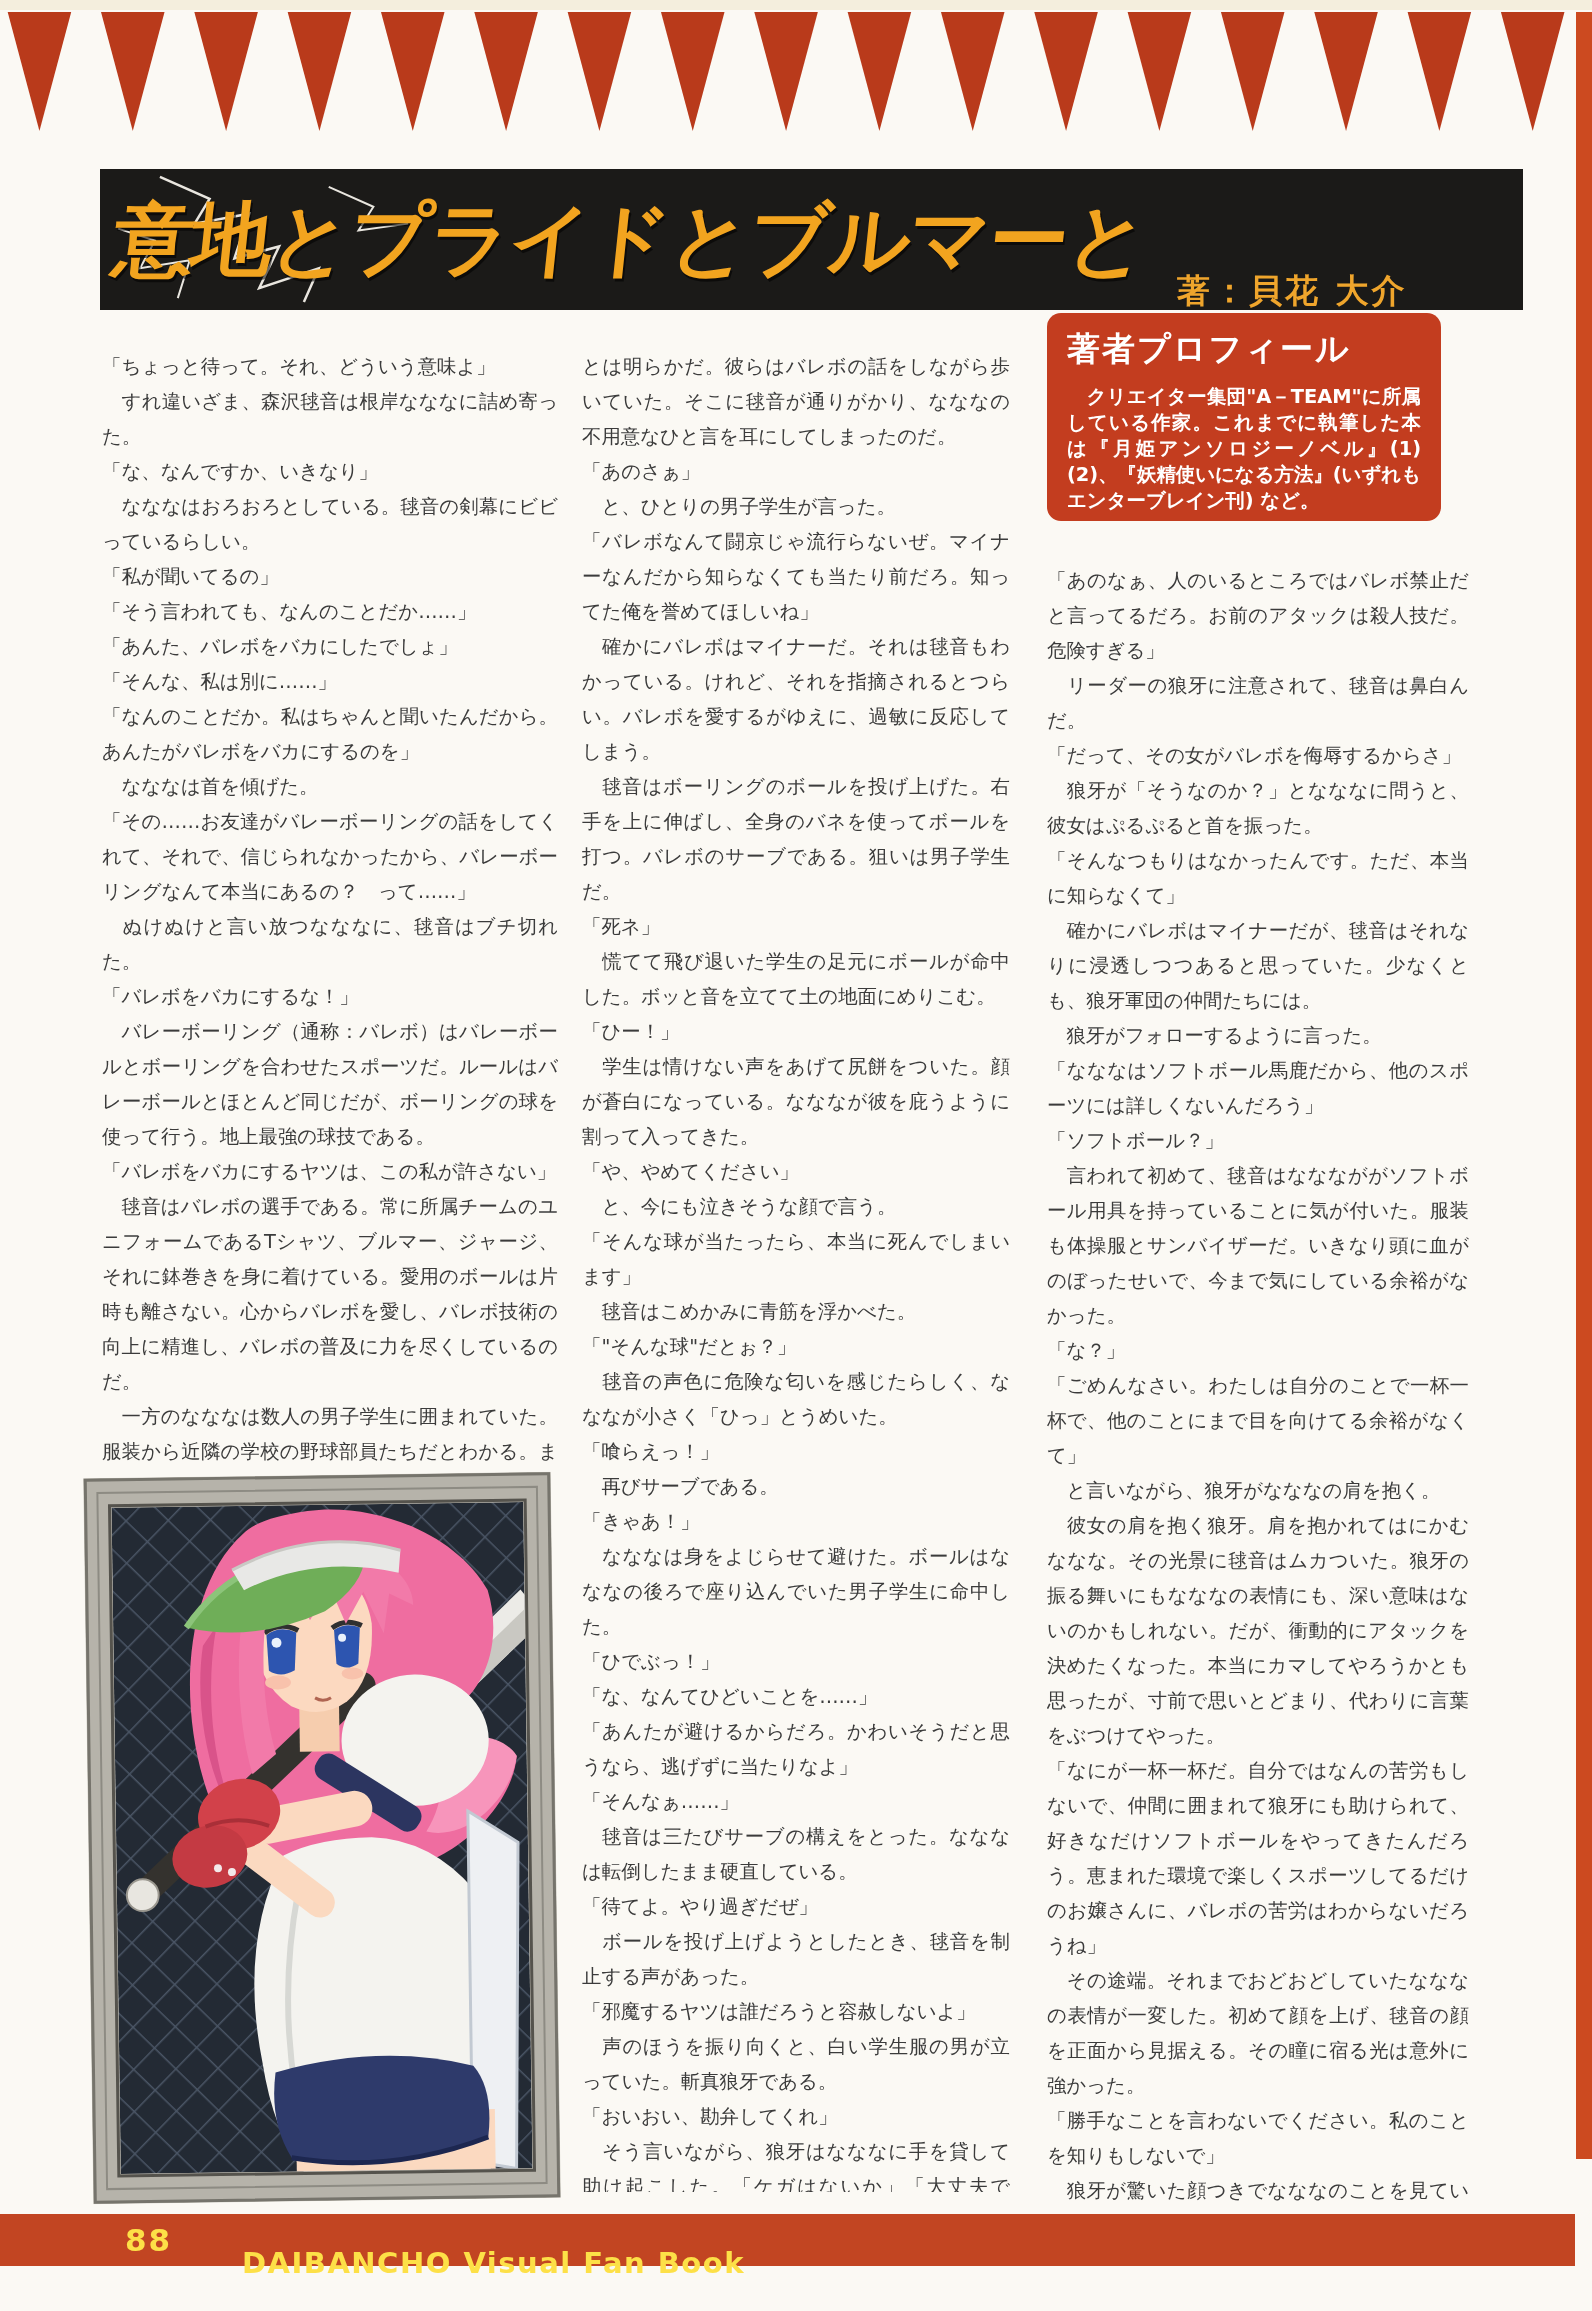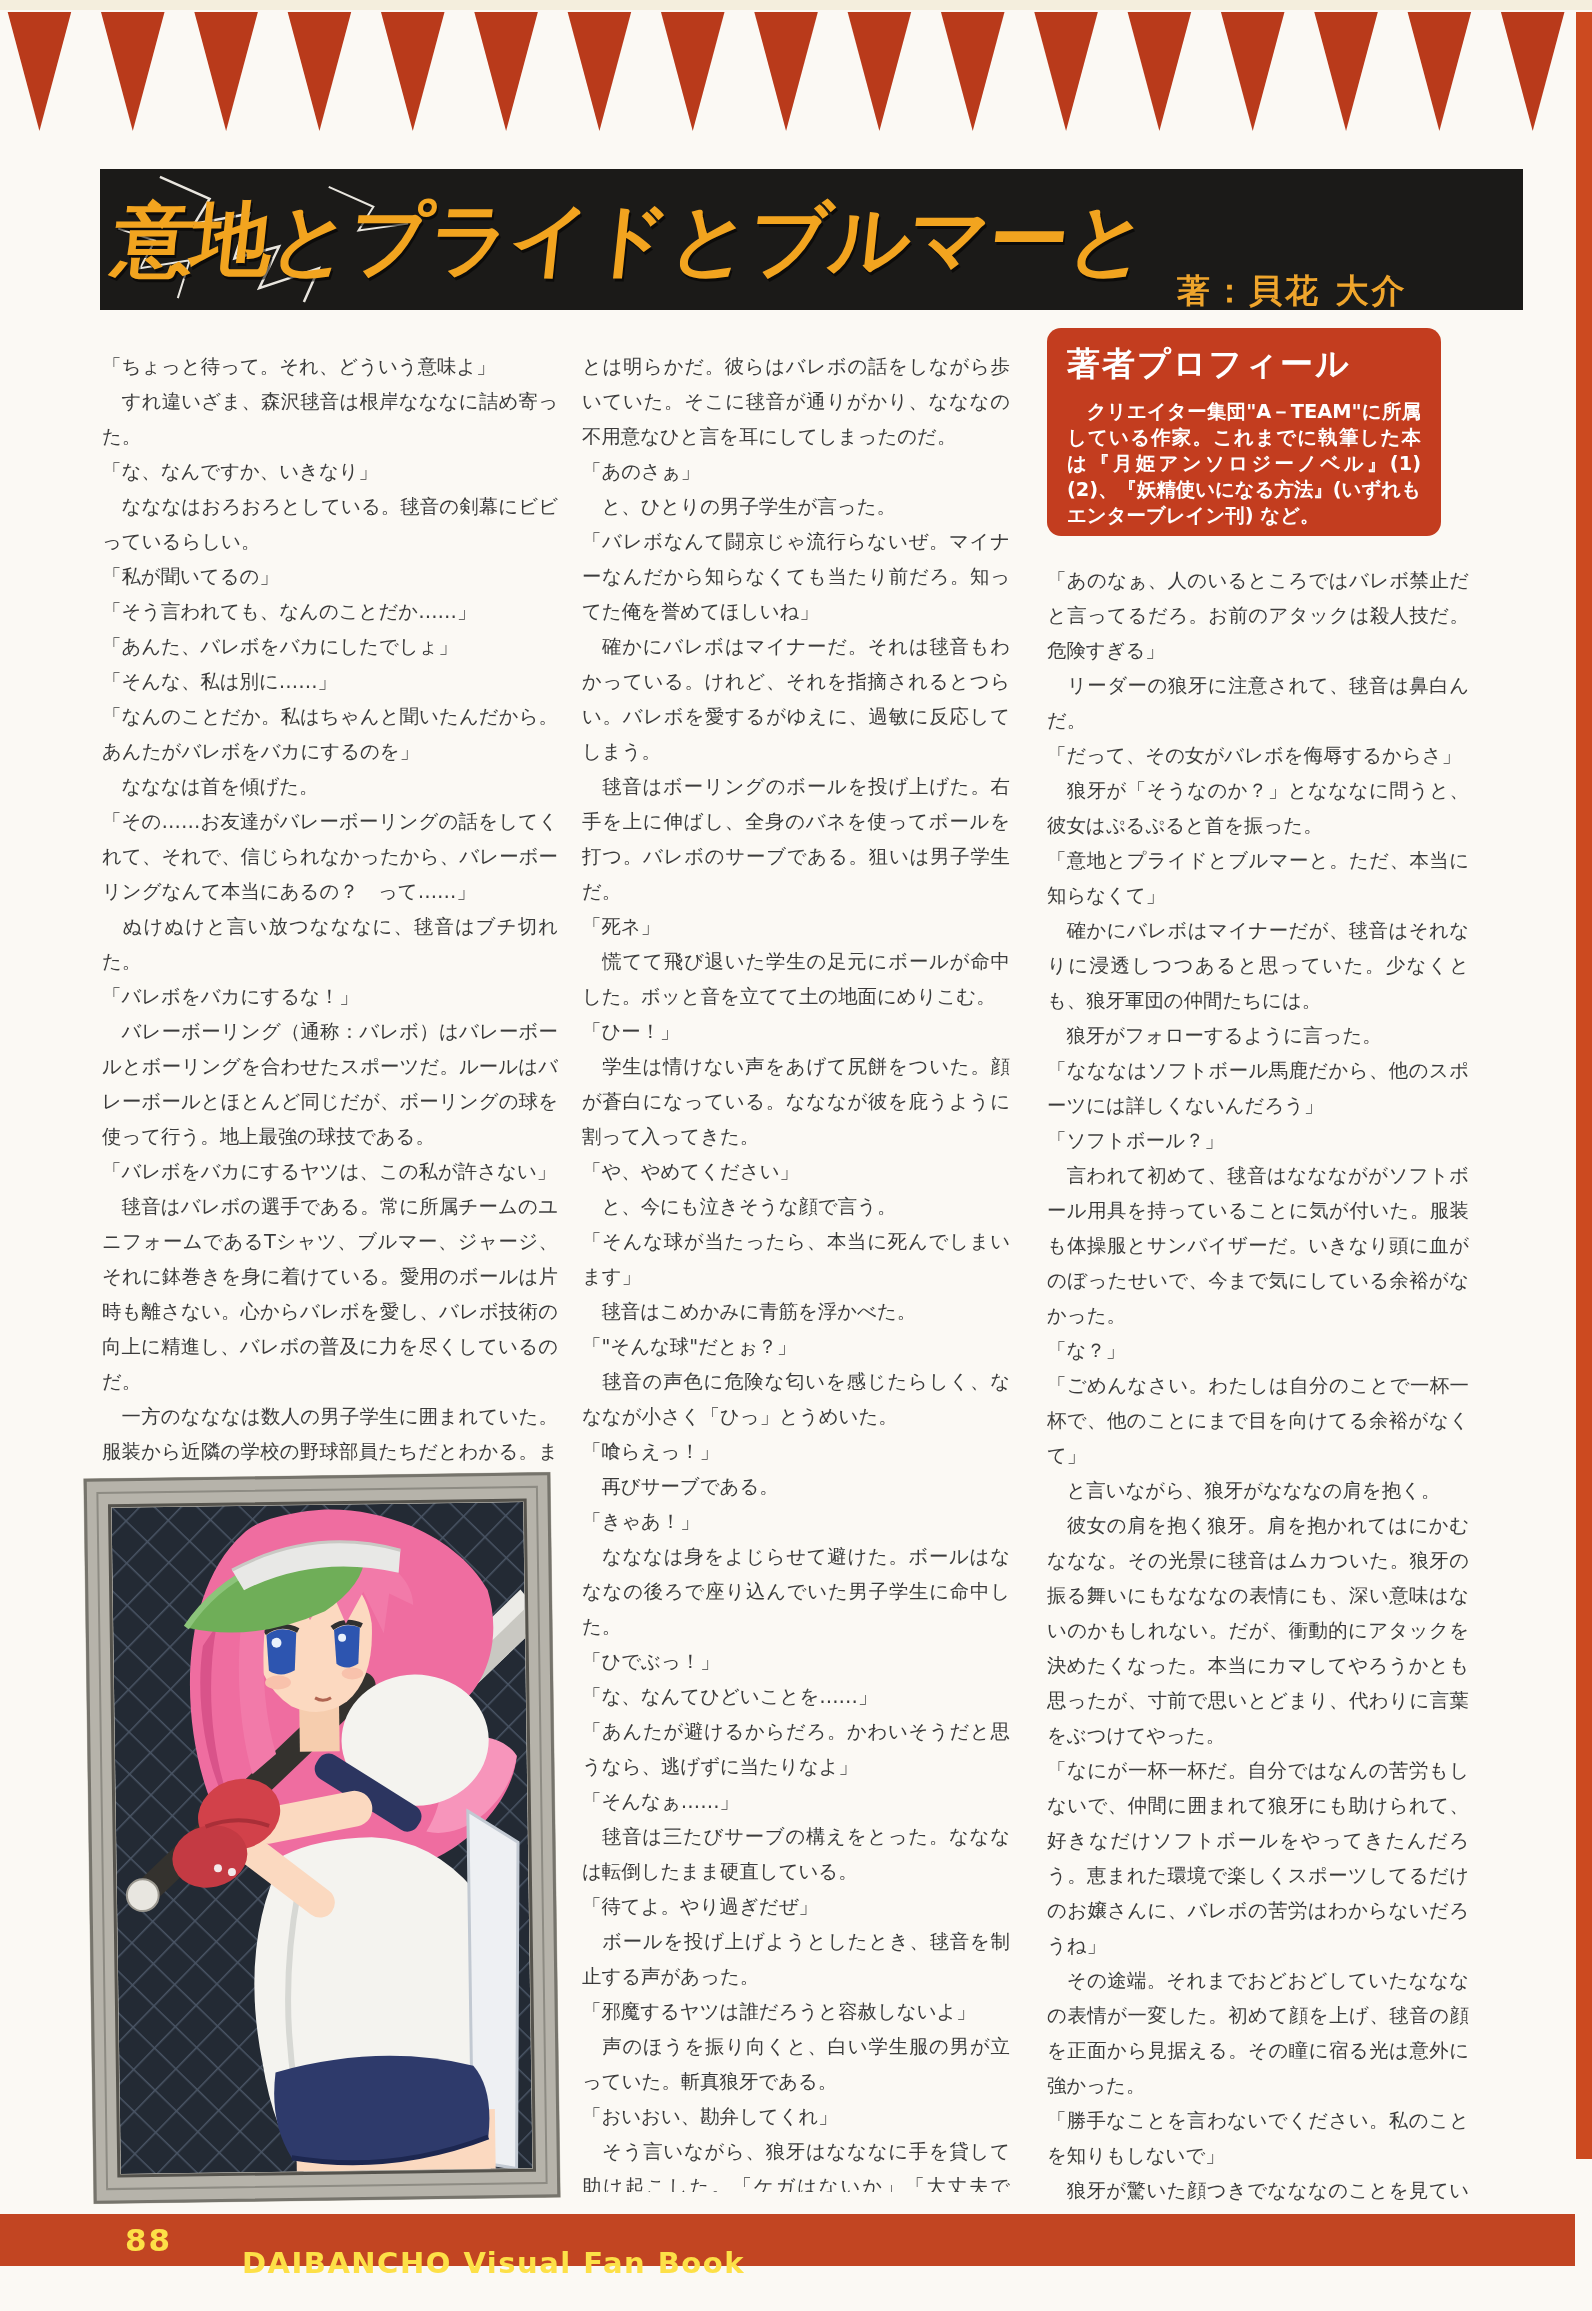--- a/index.html
+++ b/index.html
@@ -25,21 +25,21 @@
     text-shadow:2px 3px 0 rgba(0,0,0,.55);
   }
   .author-credit {
     position:absolute; left:1077px; top:92px; white-space:nowrap;
     font-size:33px; font-weight:bold; letter-spacing:3px;
     color:var(--author-text,#efa52c);
     margin-top:8px;
   }
   
   .profile-box {
-    position:absolute; left:1047px; top:328px; width:394px; height:208px;
+    position:absolute; left:1047px; top:313px; width:394px; height:208px;
     box-sizing:border-box; padding:14px 20px 20px 20px;
     background:var(--profile-box,#c33d1f); border-radius:14px; color:#fff;
   }
   .profile-title { margin:0; font-size:33px; font-weight:600; letter-spacing:2px; }
   .profile-body  { margin:12px 0 0 0; font-size:19.4px; line-height:26px; font-weight:bold; text-align:justify; }
   
   .col { position:absolute; color:var(--body-text,#3b3b3b); font-size:19.4px; line-height:35px; overflow:hidden; }
   .col p { margin:0; text-align:justify; }
   .col-left   { left:102px;  top:349px; width:456px;  height:1120px; }
   .col-middle { left:582px;  top:349px; width:428px;  height:1843px; }
@@ -145,21 +145,21 @@
       <p>「邪魔するヤツは誰だろうと容赦しないよ」</p>
       <p>　声のほうを振り向くと、白い学生服の男が立っていた。斬真狼牙である。</p>
       <p>「おいおい、勘弁してくれ」</p>
       <p>　そう言いながら、狼牙はなななに手を貸して助け起こした。「ケガはないか」「大丈夫です」などと言葉を交わしている。</p>
     </div>
   <div class="col col-right">
       <p>「あのなぁ、人のいるところではバレボ禁止だと言ってるだろ。お前のアタックは殺人技だ。危険すぎる」</p>
       <p>　リーダーの狼牙に注意されて、毬音は鼻白んだ。</p>
       <p>「だって、その女がバレボを侮辱するからさ」</p>
       <p>　狼牙が「そうなのか？」となななに問うと、彼女はぷるぷると首を振った。</p>
-      <p>「意地とプライドとブルマーと。ただ、本当に知らなくて」</p>
+      <p>「そんなつもりはなかったんです。ただ、本当に知らなくて」</p>
       <p>　確かにバレボはマイナーだが、毬音はそれなりに浸透しつつあると思っていた。少なくとも、狼牙軍団の仲間たちには。</p>
       <p>　狼牙がフォローするように言った。</p>
       <p>「なななはソフトボール馬鹿だから、他のスポーツには詳しくないんだろう」</p>
       <p>「ソフトボール？」</p>
       <p>　言われて初めて、毬音はなななががソフトボール用具を持っていることに気が付いた。服装も体操服とサンバイザーだ。いきなり頭に血がのぼったせいで、今まで気にしている余裕がなかった。</p>
       <p>「な？」</p>
       <p>「ごめんなさい。わたしは自分のことで一杯一杯で、他のことにまで目を向けてる余裕がなくて」</p>
       <p>　と言いながら、狼牙がなななの肩を抱く。</p>
       <p>　彼女の肩を抱く狼牙。肩を抱かれてはにかむななな。その光景に毬音はムカついた。狼牙の振る舞いにもなななの表情にも、深い意味はないのかもしれない。だが、衝動的にアタックを決めたくなった。本当にカマしてやろうかとも思ったが、寸前で思いとどまり、代わりに言葉をぶつけてやった。</p>
       <p>「なにが一杯一杯だ。自分ではなんの苦労もしないで、仲間に囲まれて狼牙にも助けられて、好きなだけソフトボールをやってきたんだろう。恵まれた環境で楽しくスポーツしてるだけのお嬢さんに、バレボの苦労はわからないだろうね」</p>

